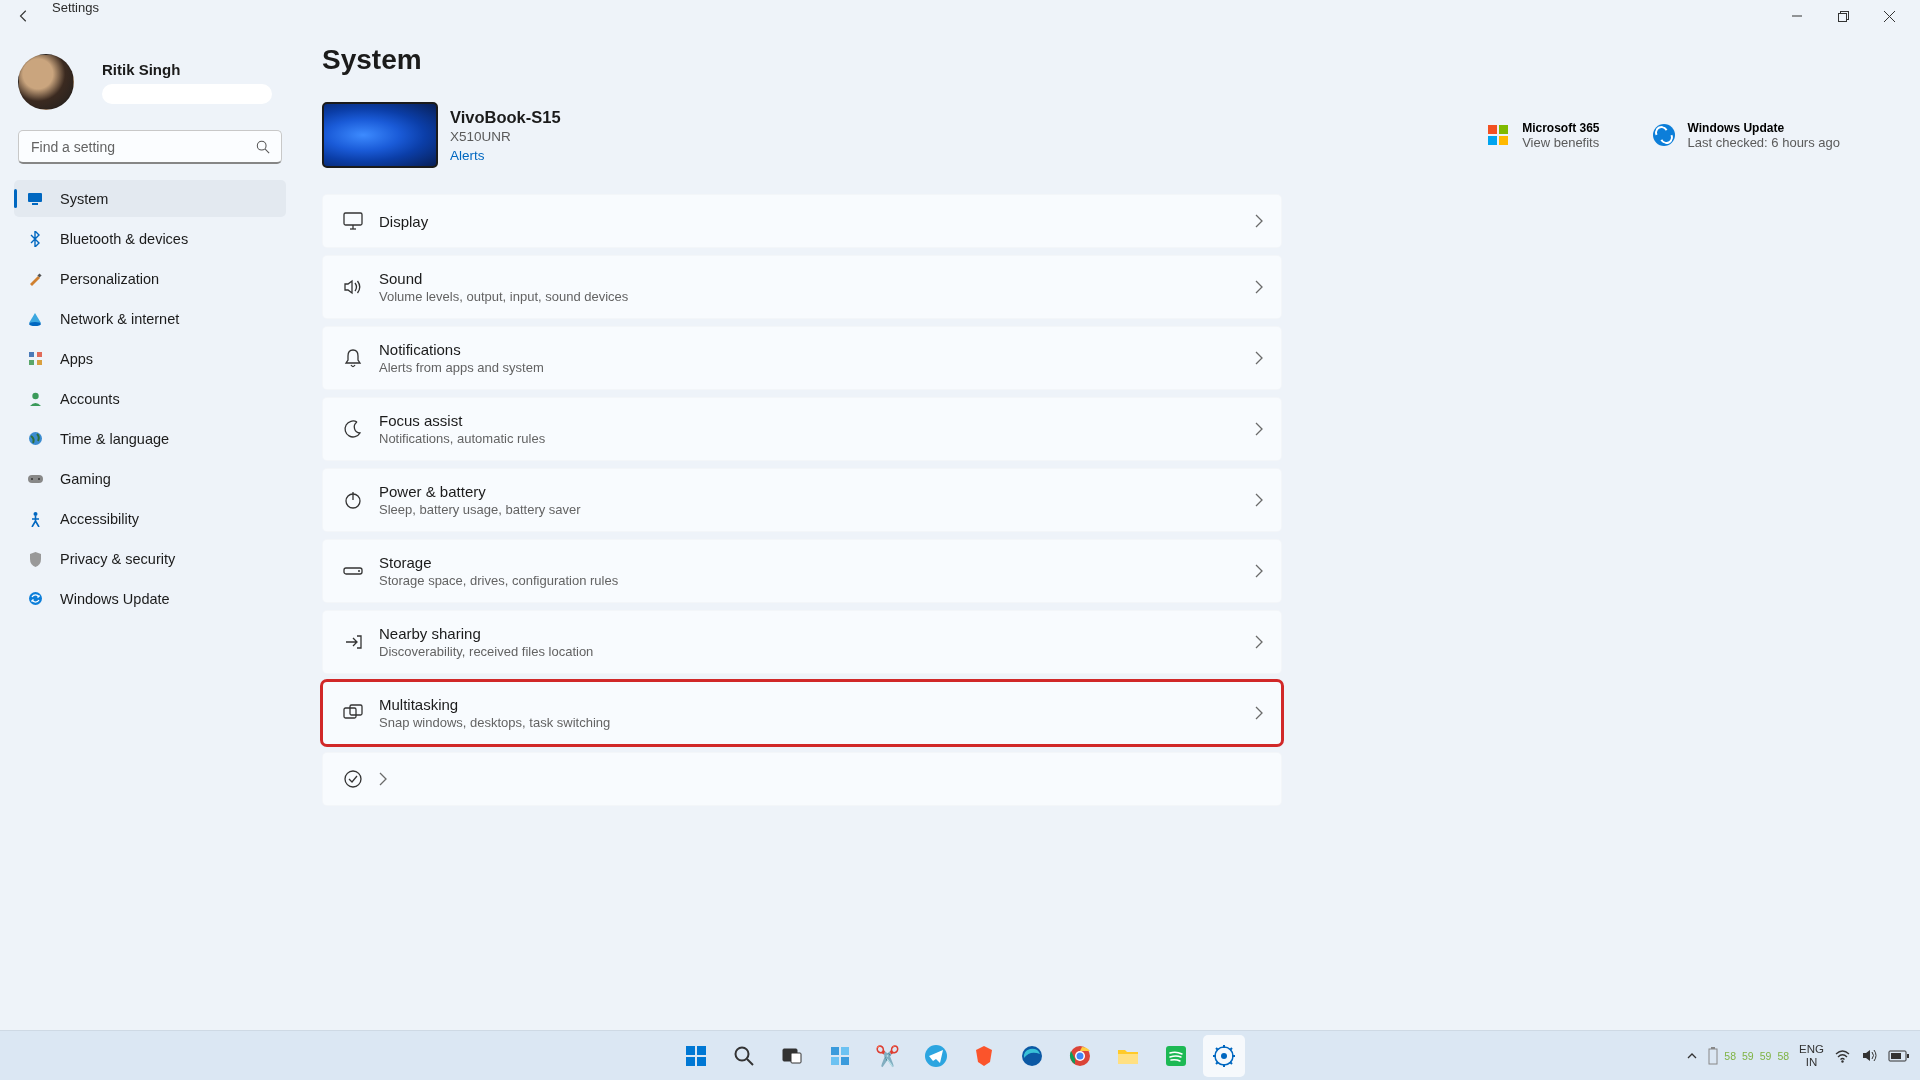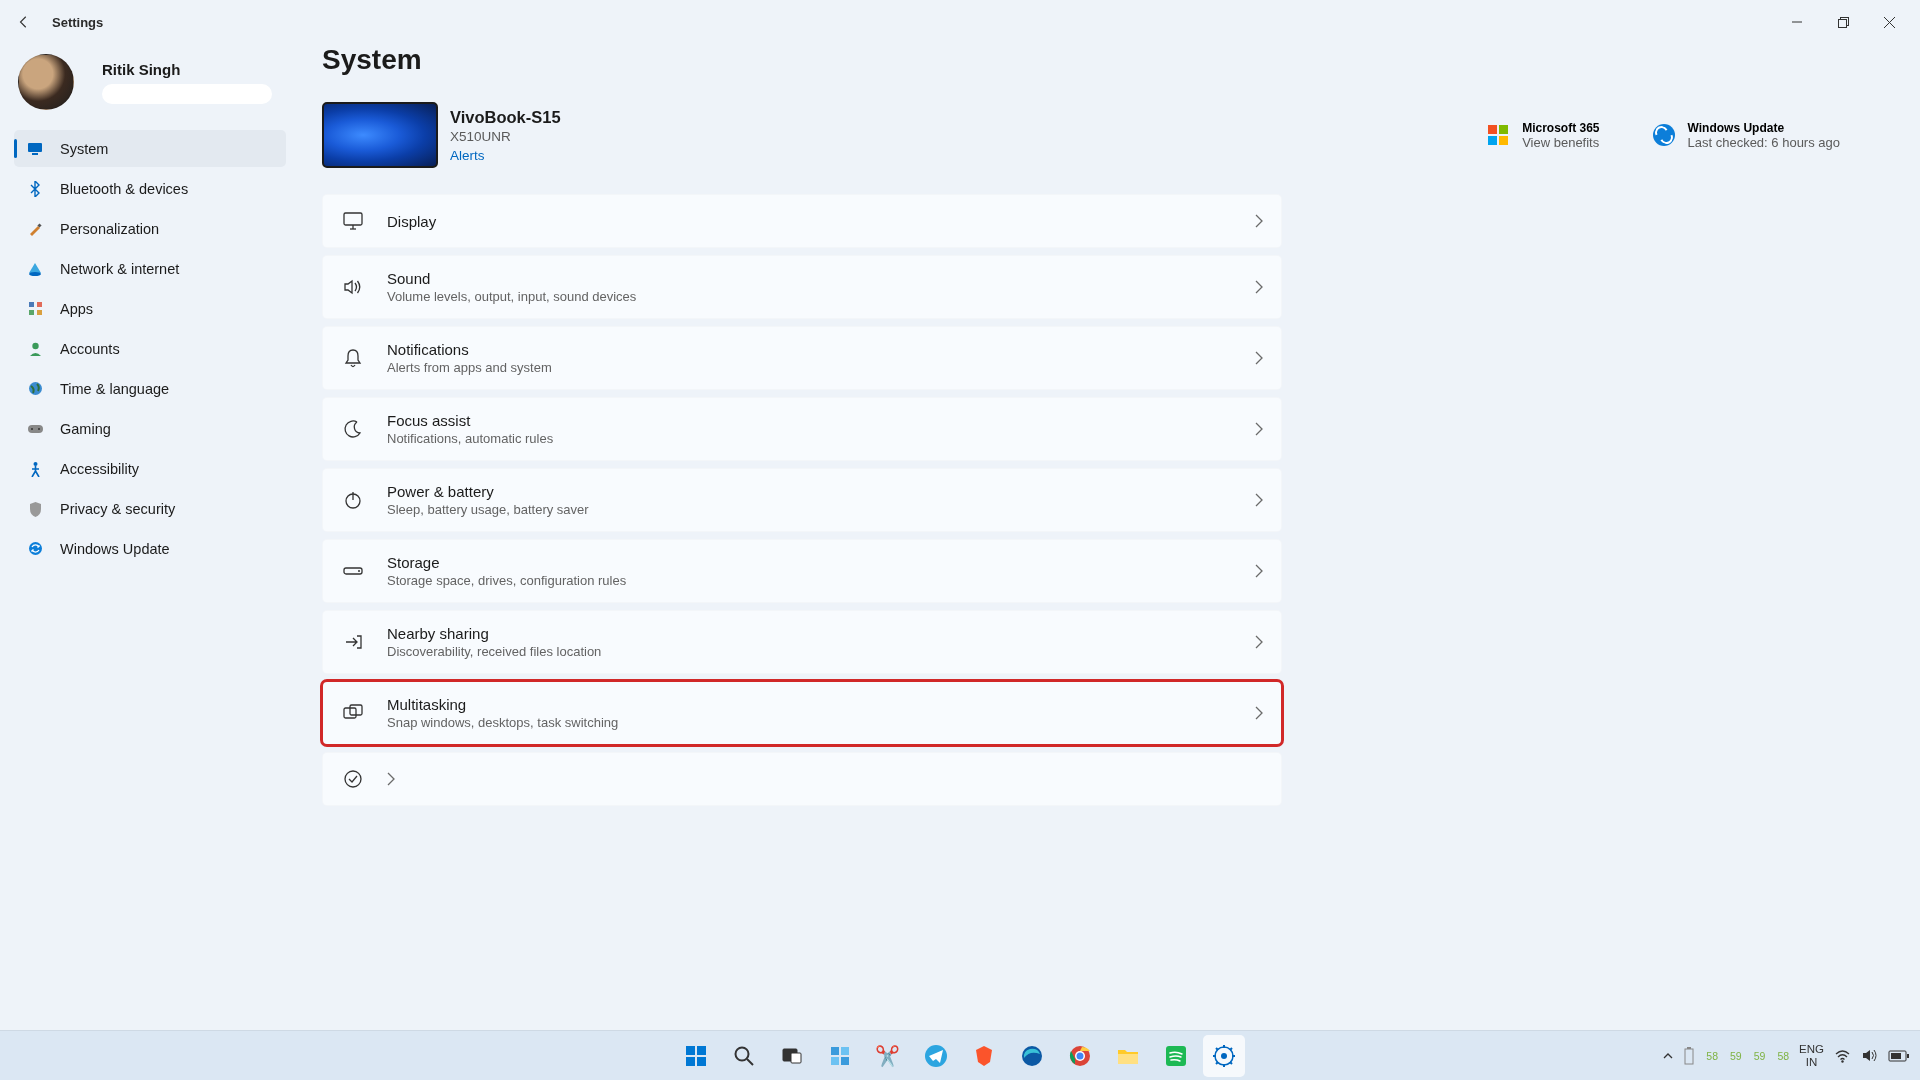--- a/index.html
+++ b/index.html
@@ -1,18 +1,18 @@
 <!DOCTYPE html>
 <html><head>
 <meta charset="utf-8">
 <style>
 * { margin: 0; padding: 0; box-sizing: border-box; font-family: "Segoe UI", sans-serif; }
 body { background: #eef3f9; width: 1920px; height: 1080px; overflow: hidden; position: relative; }
 
-.titlebar { display: flex; align-items: center; height: 44px; padding: 0 8px; font-weight: bold; }
+.titlebar { display: flex; align-items: flex-start; height: 44px; padding: 0 8px; }
 .back-btn { width: 32px; height: 32px; display: flex; align-items: center; justify-content: center; border-radius: 4px; }
 .app-title { font-size: 13px; color: #2b2b2b; margin-left: 12px; }
 .win-controls { margin-left: auto; display: flex; }
 .win-btn { width: 46px; height: 32px; display: flex; align-items: center; justify-content: center; }
 
 .content { display: flex; height: calc(100% - 44px - 50px); }
 
 .sidebar { width: 300px; padding: 0 14px; }
 .user-row { display: flex; align-items: center; padding: 10px 8px 16px 4px; gap: 28px; }
 .avatar { width: 56px; height: 56px; border-radius: 50%; background: radial-gradient(circle at 35% 35%, #caa57e 0 30%, #3b2a20 55%, #1e1e1e 100%); border: 1px solid rgba(0,0,0,0.08); }
@@ -44,35 +44,35 @@
 .ms-icon { display: grid; grid-template-columns: 9px 9px; grid-template-rows: 9px 9px; gap: 2px; }
 .ms-icon span:nth-child(1){background:#f25022;} .ms-icon span:nth-child(2){background:#7fba00;} .ms-icon span:nth-child(3){background:#00a4ef;} .ms-icon span:nth-child(4){background:#ffb900;}
 .wu-icon { width: 22px; height: 22px; border-radius: 50%; background: #0c7ed9; position: relative; }
 .wu-icon::before, .wu-icon::after { content: ""; position: absolute; width: 9px; height: 9px; border: 2px solid #fff; border-radius: 50%; }
 .wu-icon::before { left: 2px; top: 2px; border-right-color: transparent; border-bottom-color: transparent; transform: rotate(20deg); }
 .wu-icon::after { right: 2px; bottom: 2px; border-left-color: transparent; border-top-color: transparent; transform: rotate(20deg); }
 .info-text .t1 { font-size: 12px; font-weight: 600; color: #000000; }
 .info-text .t2 { font-size: 13px; color: #5a5a5a; }
 
 .settings-list { display: flex; flex-direction: column; gap: 7px; max-width: 960px; }
-.setting-card { display: flex; align-items: center; background: #f8fbfe; border: 1px solid rgba(0,0,0,0.02); border-radius: 5px; padding: 14px 18px; gap: 22px; cursor: default; }
+.setting-card { display: flex; align-items: center; background: #f8fbfe; border: 1px solid rgba(0,0,0,0.02); border-radius: 5px; padding: 14px 18px; gap: 14px; cursor: default; }
 .setting-card.highlighted { outline: 3px solid #d12828; outline-offset: -1px; }
 .s-icon { width: 24px; height: 24px; display: flex; align-items: center; justify-content: center; color: #3b3b3b; }
 .s-text { flex: 1; }
 .s-title { font-size: 15px; color: #1b1b1b; }
 .s-sub { font-size: 13px; color: #636363; margin-top: 2px; }
 .s-chevron { color: #6a6a6a; }
 
 
 .taskbar { position: absolute; left: 0; right: 0; bottom: 0; height: 50px; background: #dbe7f3; display: flex; align-items: center; border-top: 1px solid rgba(0,0,0,0.06); }
 .task-center { position: absolute; left: 50%; transform: translateX(-50%); display: flex; gap: 6px; align-items: center; }
 .task-icon { width: 42px; height: 42px; display: flex; align-items: center; justify-content: center; border-radius: 5px; font-size: 20px; }
 .task-icon.active { background: rgba(255,255,255,0.75); }
 .task-right { margin-left: auto; display: flex; align-items: center; gap: 10px; padding-right: 10px; font-size: 12px; color: #333; }
-.tray-stats { display: flex; gap: 12px; align-items: center; }
+.tray-stats { display: flex; gap: 6px; align-items: center; }
 .stat { font-size: 10.5px; color: #7fb344; }
 .lang { text-align: center; line-height: 1.1; font-size: 11.5px; }
 .tray-icons { display: flex; gap: 10px; align-items: center; }
 svg { display: block; }
 </style>
 </head>
 <body>
 
 <div class="titlebar">
   <div class="back-btn">
@@ -103,20 +103,29 @@
 </div>
 
 <div class="content">
   <div class="sidebar">
     <div class="user-row">
       <div class="avatar"></div>
       <div class="user-info">
         <div class="uname">Ritik Singh</div>
         <div class="email-pill"></div>
       </div>
+    </div>
+    <div class="search-wrap">
+      <input class="search-input" placeholder="Find a setting" style="">
+      <span class="search-icon">
+        <svg width="14" height="14" viewBox="0 0 16 16">
+            <circle cx="6.5" cy="6.5" r="5" stroke="#555" stroke-width="1.2" fill="none"></circle>
+            <line x1="10.5" y1="10.5" x2="15" y2="15" stroke="#555" stroke-width="1.2"></line>
+          </svg>
+      </span>
     </div>
     <div class="nav" id="nav">
         <div class="nav-item active">
           <span class="nav-icon">
             <svg width="16" height="14">
               <rect x="1" y="1" width="14" height="9" rx="1" fill="#0067c0"></rect>
               <rect x="5" y="11" width="6" height="2" fill="#0067c0"></rect>
             </svg>
           </span>
           <span>System</span>

